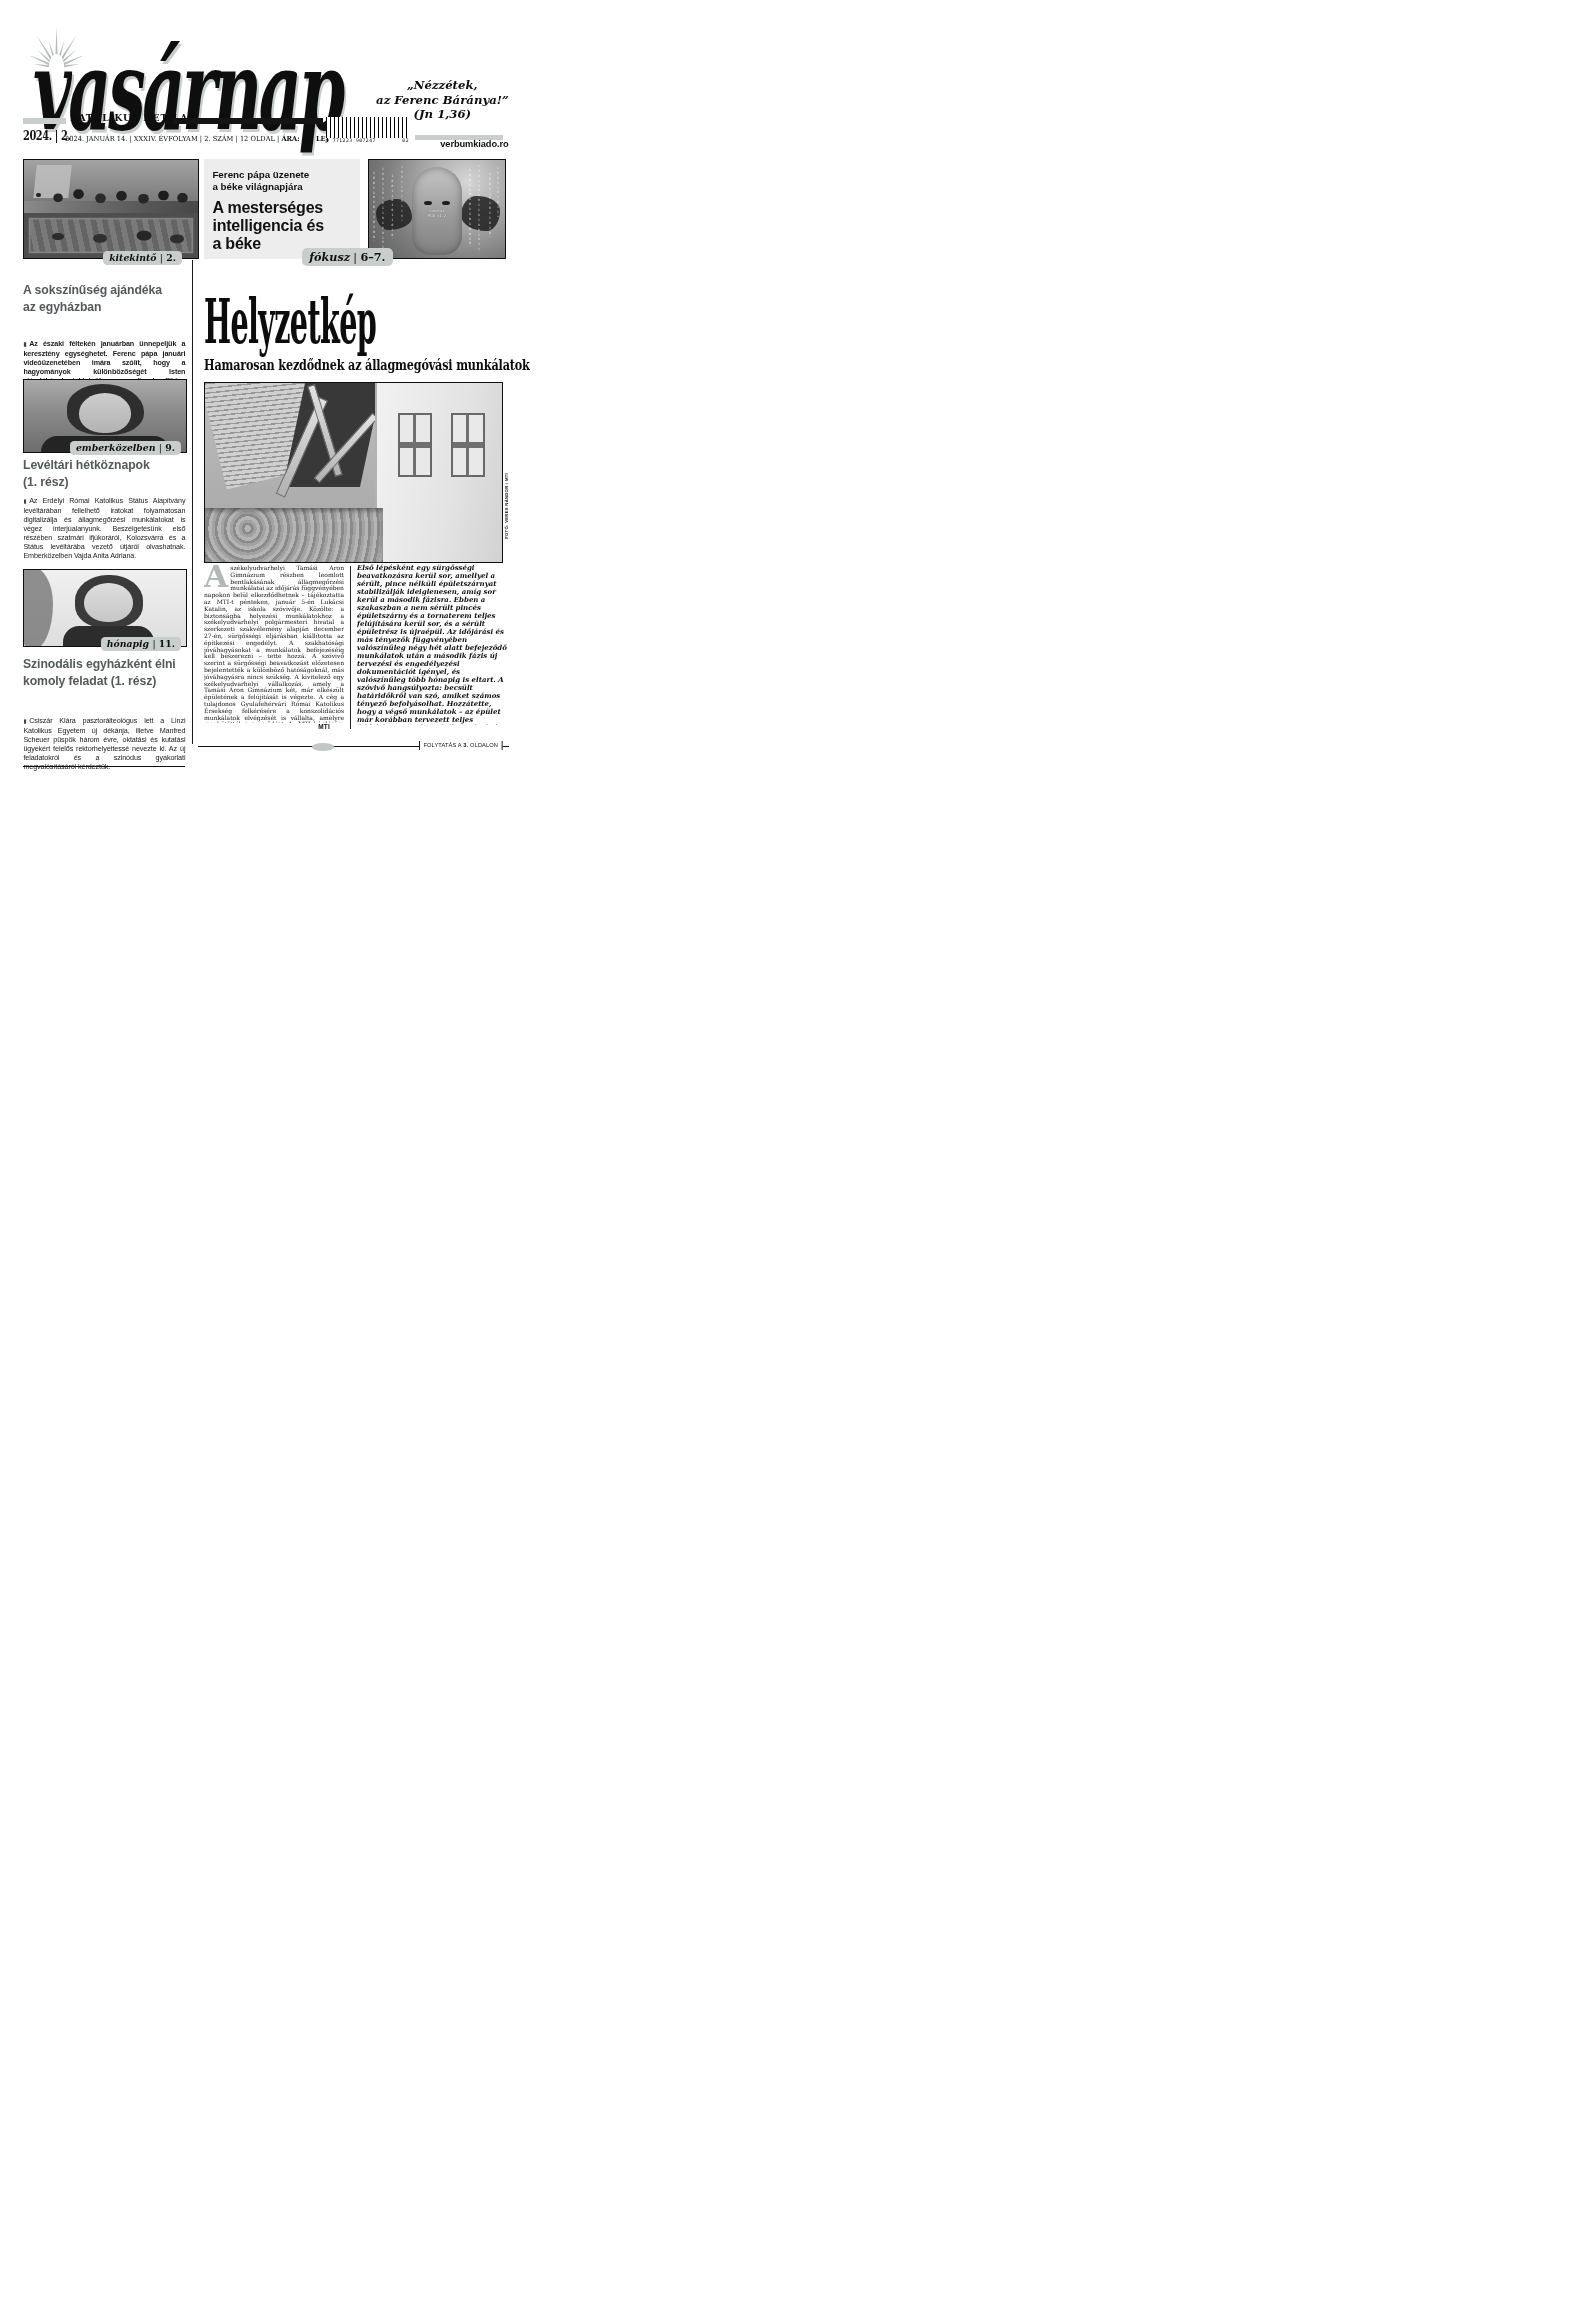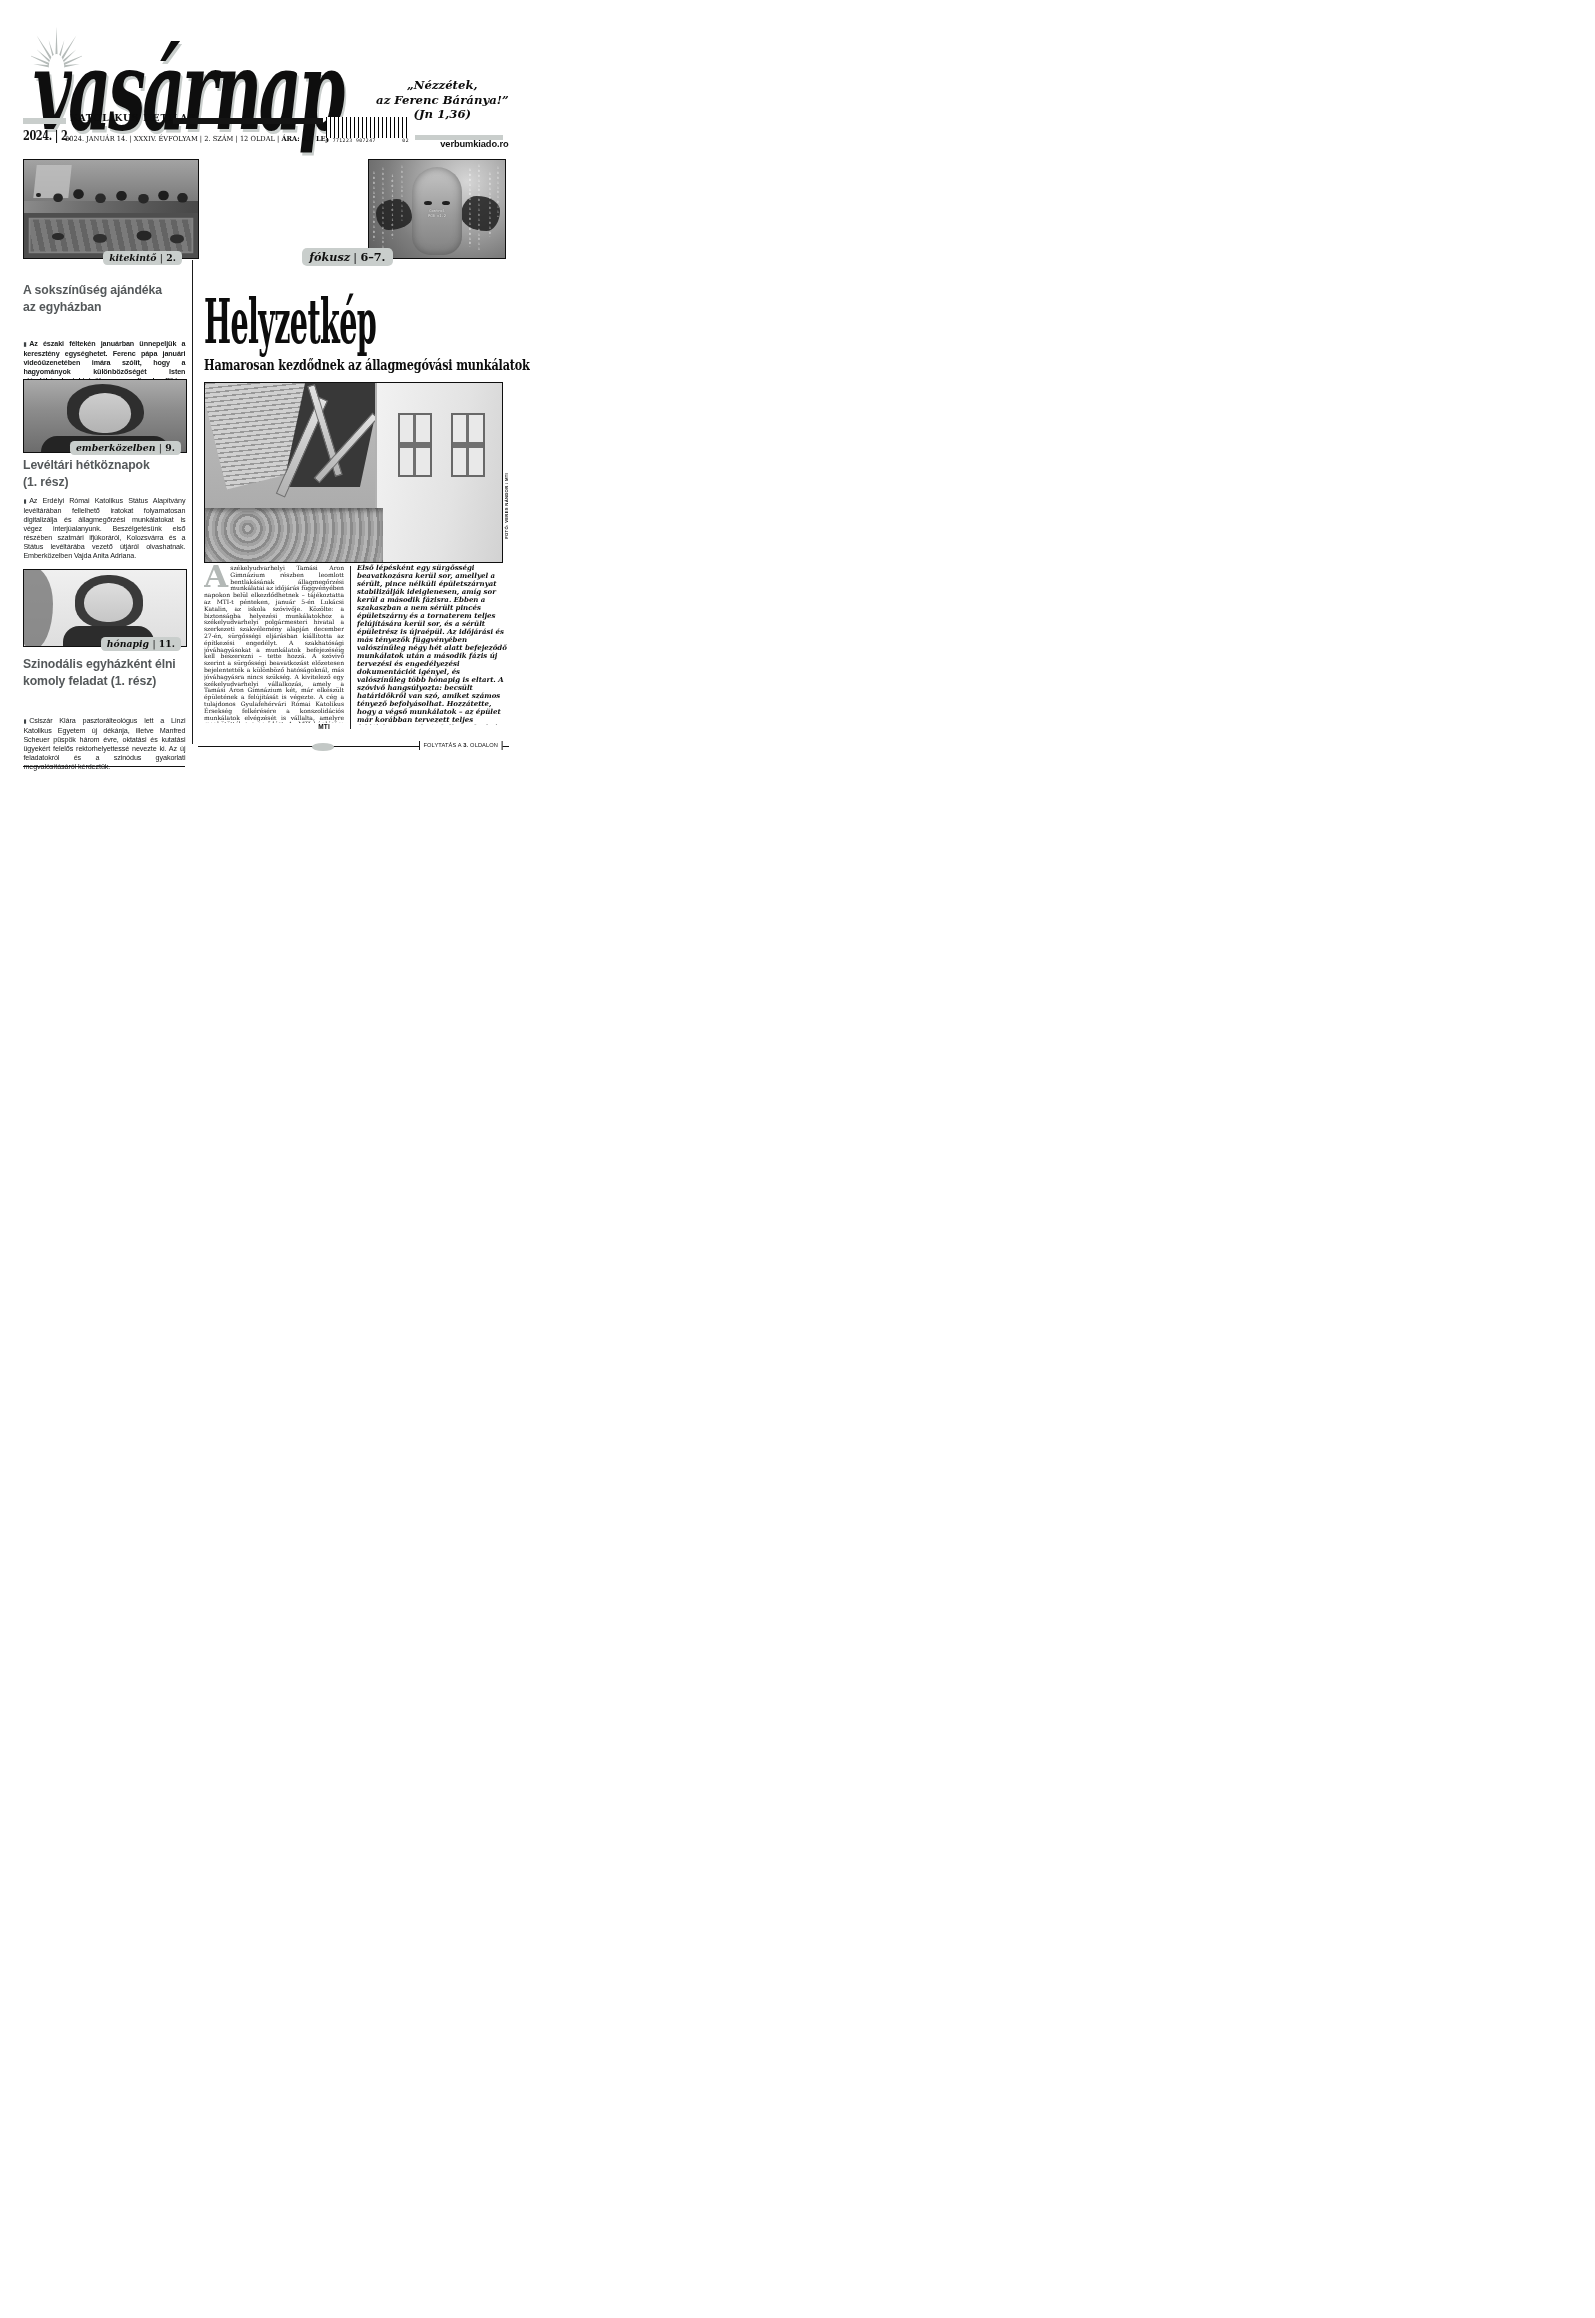--- a/index.html
+++ b/index.html
@@ -206,20 +206,31 @@
     <div id="p1-wall" class="ph"></div>
     <div id="p1-win" class="ph"></div>
     <div id="p1-heads" class="ph"></div>
     <div id="p1-carpet" class="ph"></div>
     <div id="p1-kneel" class="ph"></div>
   </div>
   <div class="pill" style="right:350px;top:251px;">
     <span class="pw">kitekintő</span><span class="sep">|</span><span class="pg">2.</span>
   </div>
 
+  <div id="panel" class="abs">
+    <div class="kicker">
+      <div>Ferenc pápa üzenete</div>
+      <div>a béke világnapjára</div>
+    </div>
+    <div class="phead">
+      <div>A mesterséges</div>
+      <div>intelligencia és</div>
+      <div>a béke</div>
+    </div>
+  </div>
   <div class="pill" id="pill-fokusz" style="right:139px;top:248px;">
     <span class="pw">fókusz</span><span class="sep">|</span><span class="pg">6–7.</span>
   </div>
 
   <div id="photoai" class="photo">
     <div id="ai-map1" class="ph"></div>
     <div id="ai-map2" class="ph"></div>
     <span class="bincol" id="b1">1001101011010010110100101101001011010010110100101101</span>
     <span class="bincol" id="b2">1001101011010010110100101101001011010010110100101101</span>
     <span class="bincol" id="b3">1001101011010010110100101101001011010010110100101101</span>

